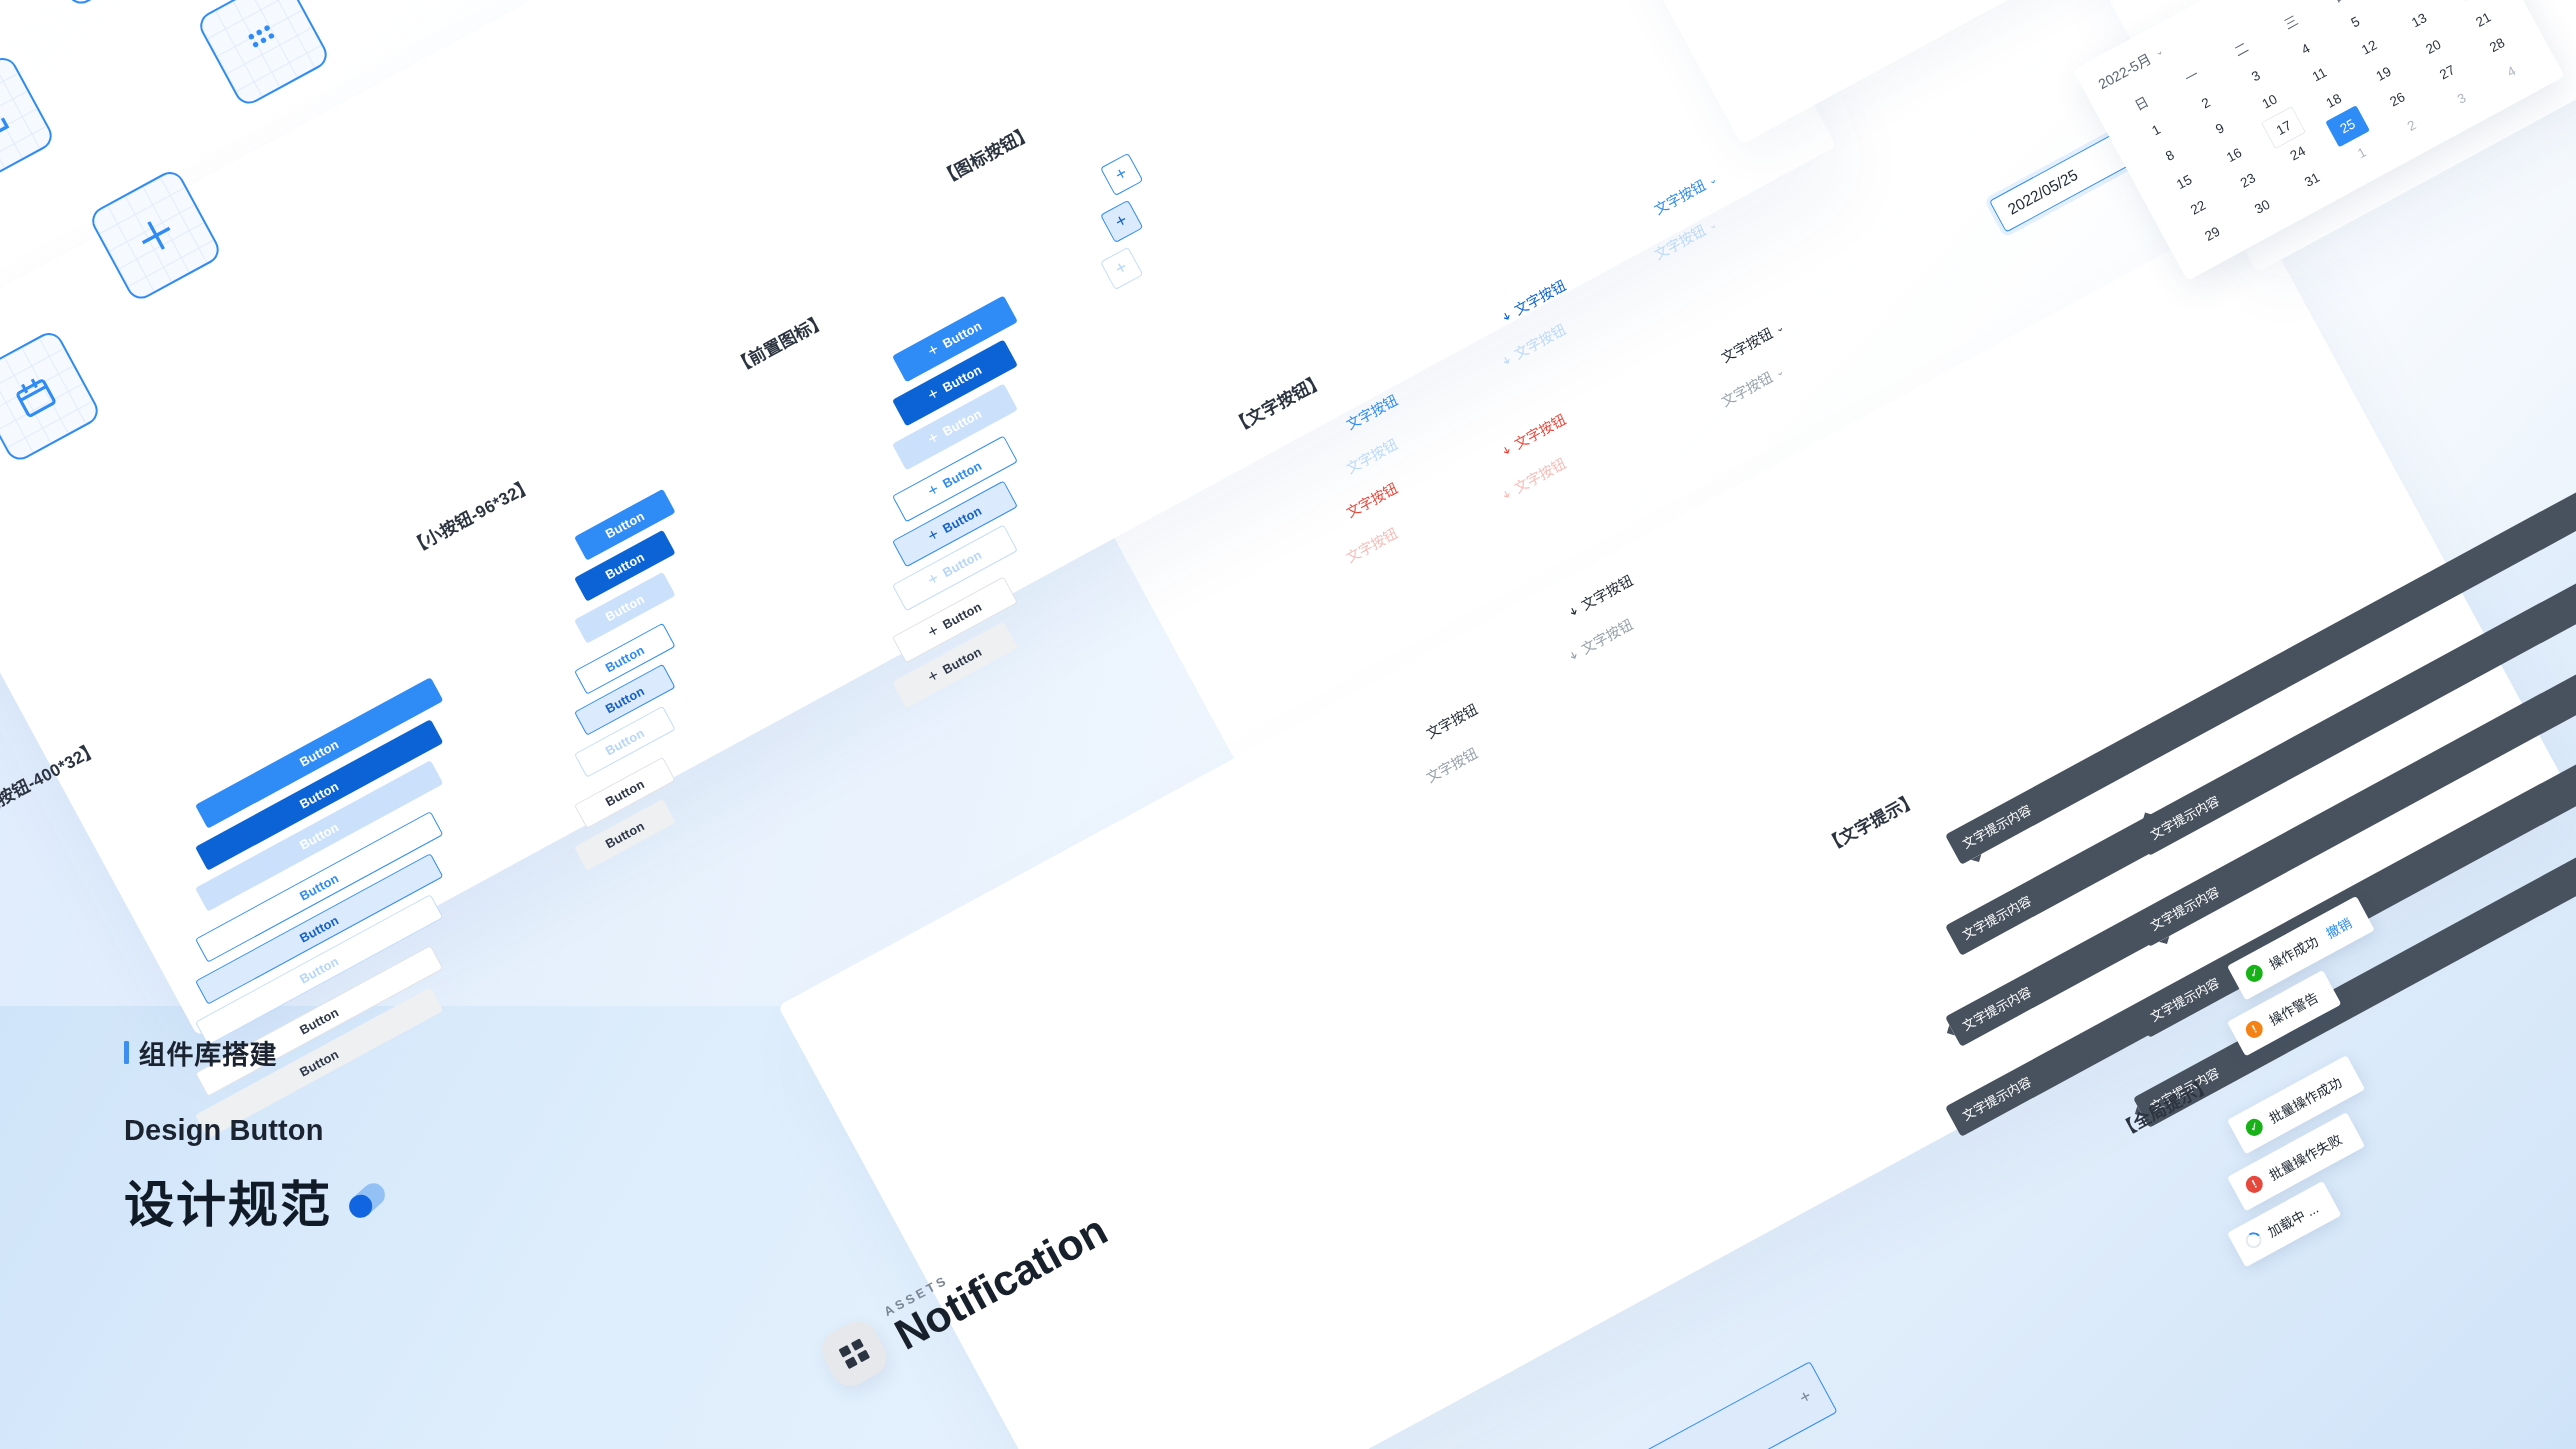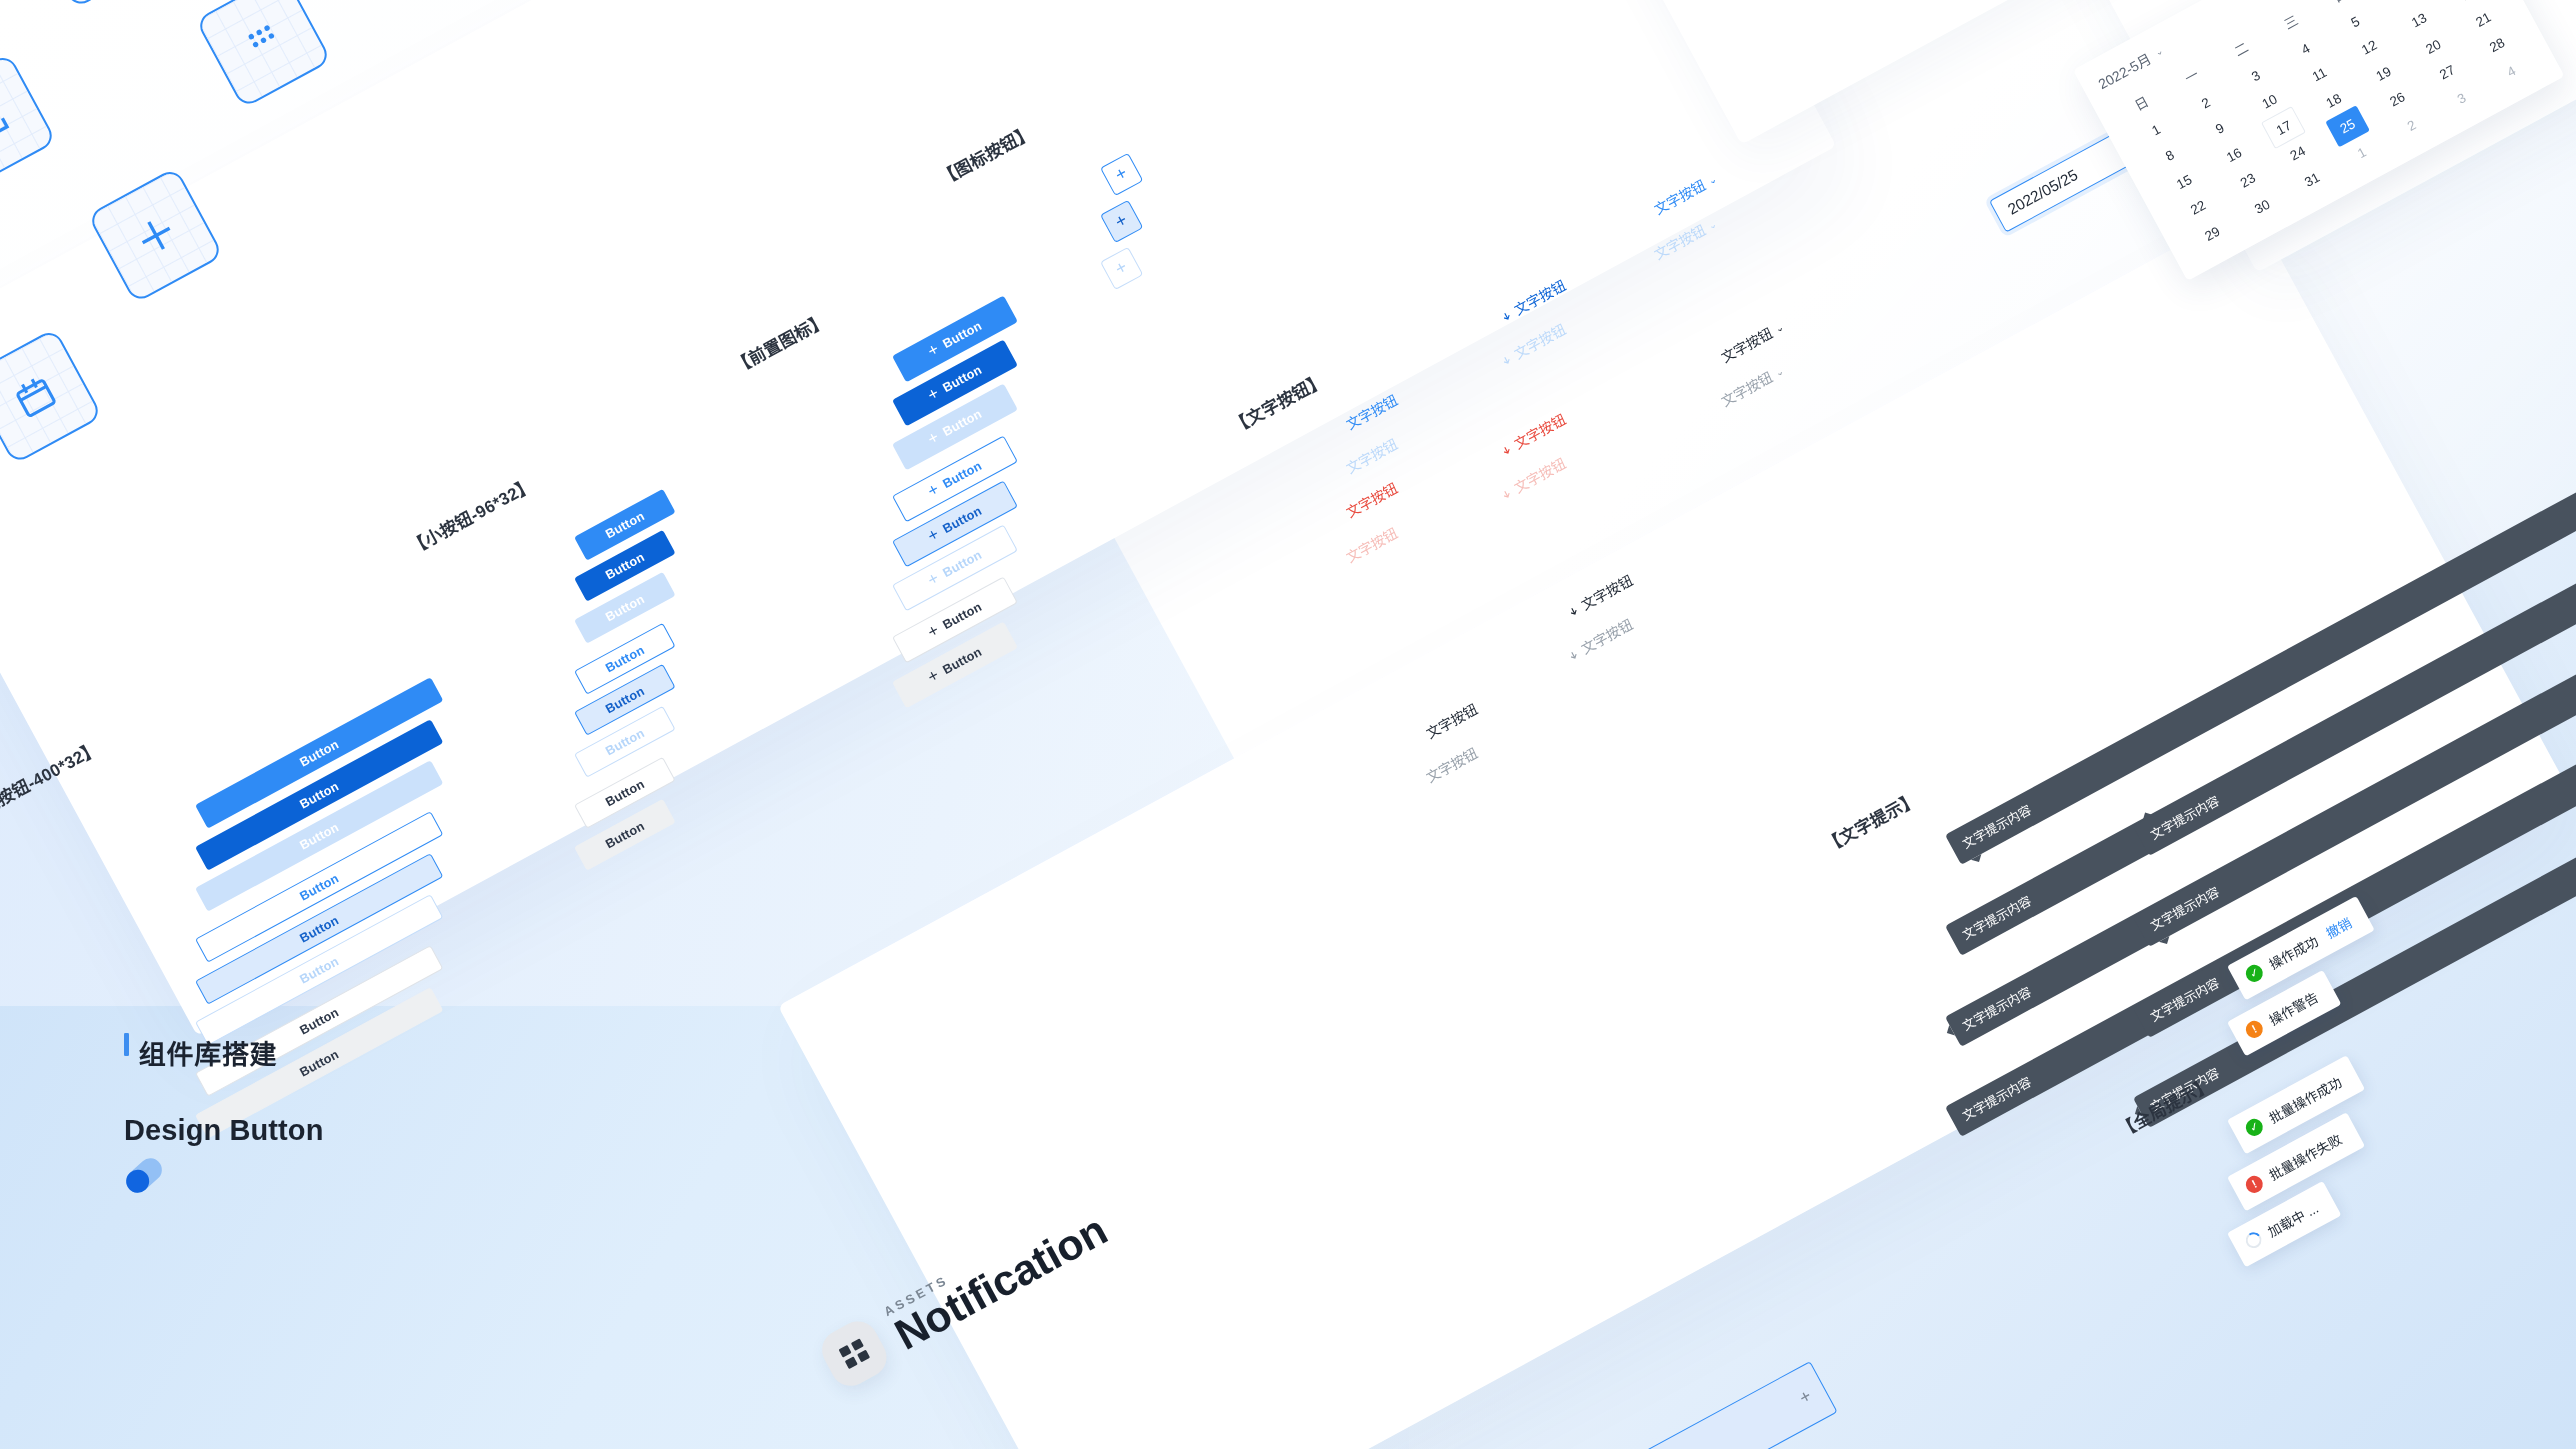--- a/index.html
+++ b/index.html
@@ -160,21 +160,21 @@
              box-shadow:0 12px 32px rgba(40,70,120,.09);
              display:grid; grid-template-columns:repeat(3,1fr); gap:14.8px 6.7px; }
 
   .dateinput { width:268px; height:36px; border:1.3px solid #2f8bf5;
                border-radius:4px; background:#fff; display:flex;
                align-items:center; padding:0 12px; font-size:15.4px;
                color:#1f2733; box-shadow:0 0 0 4px rgba(47,139,245,.12); }
 
   
   .titleblock { position:absolute; left:124px; top:1033px; }
-  .kicker { display:flex; align-items:flex-start; gap:9.4px; }
+  .kicker { display:flex; align-items:center; gap:9.4px; }
   .kicker .bar { width:5.4px; height:23px; background:#3d8ef0; border-radius:1.3px;
                  display:inline-block; }
   .kicker .txt { font-size:27px; font-weight:700; color:#1b2330;
                  letter-spacing:0.7px; }
   .dsys { margin-top:42px; font-size:29px; font-weight:700; color:#1b2330;
           letter-spacing:0.1px; }
   .hz { margin-top:17.4px; display:flex; align-items:center; gap:14.8px; }
   .hz .big-cn { font-size:50px; font-weight:800; color:#111b28;
                 letter-spacing:2px; }
   .pill { width:40px; height:23px; border-radius:11.4px;
@@ -573,20 +573,21 @@
     <span class="x">+</span>
   </div>
 
   <div class="titleblock">
     <div class="kicker">
       <span class="bar"></span>
       <span class="txt">组件库搭建</span>
     </div>
     <div class="dsys">Design Button</div>
     <div class="hz">
+      <span class="big-cn">设计规范</span>
       <span class="pill">
           <i></i>
         </span>
     </div>
   </div>
 
 </div>
 
 
 </body></html>

